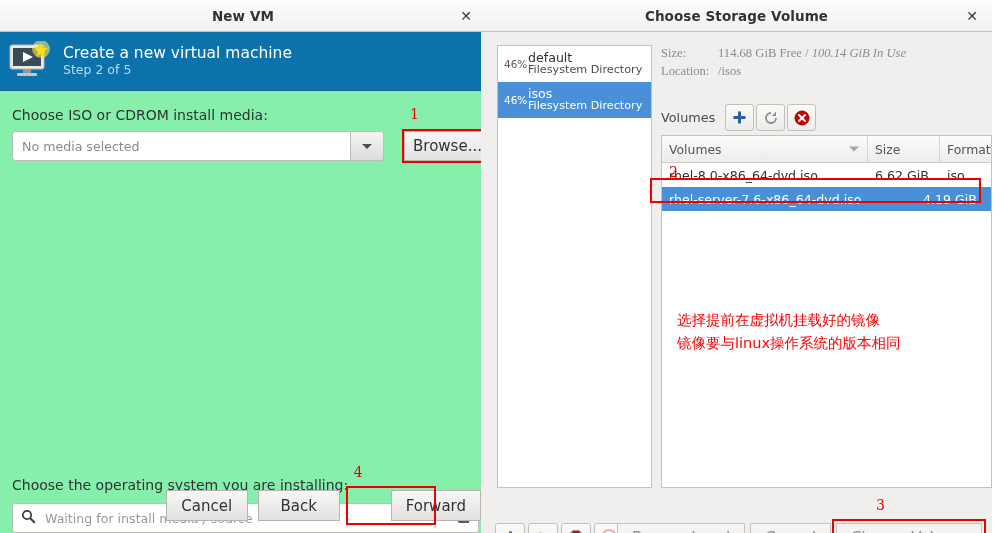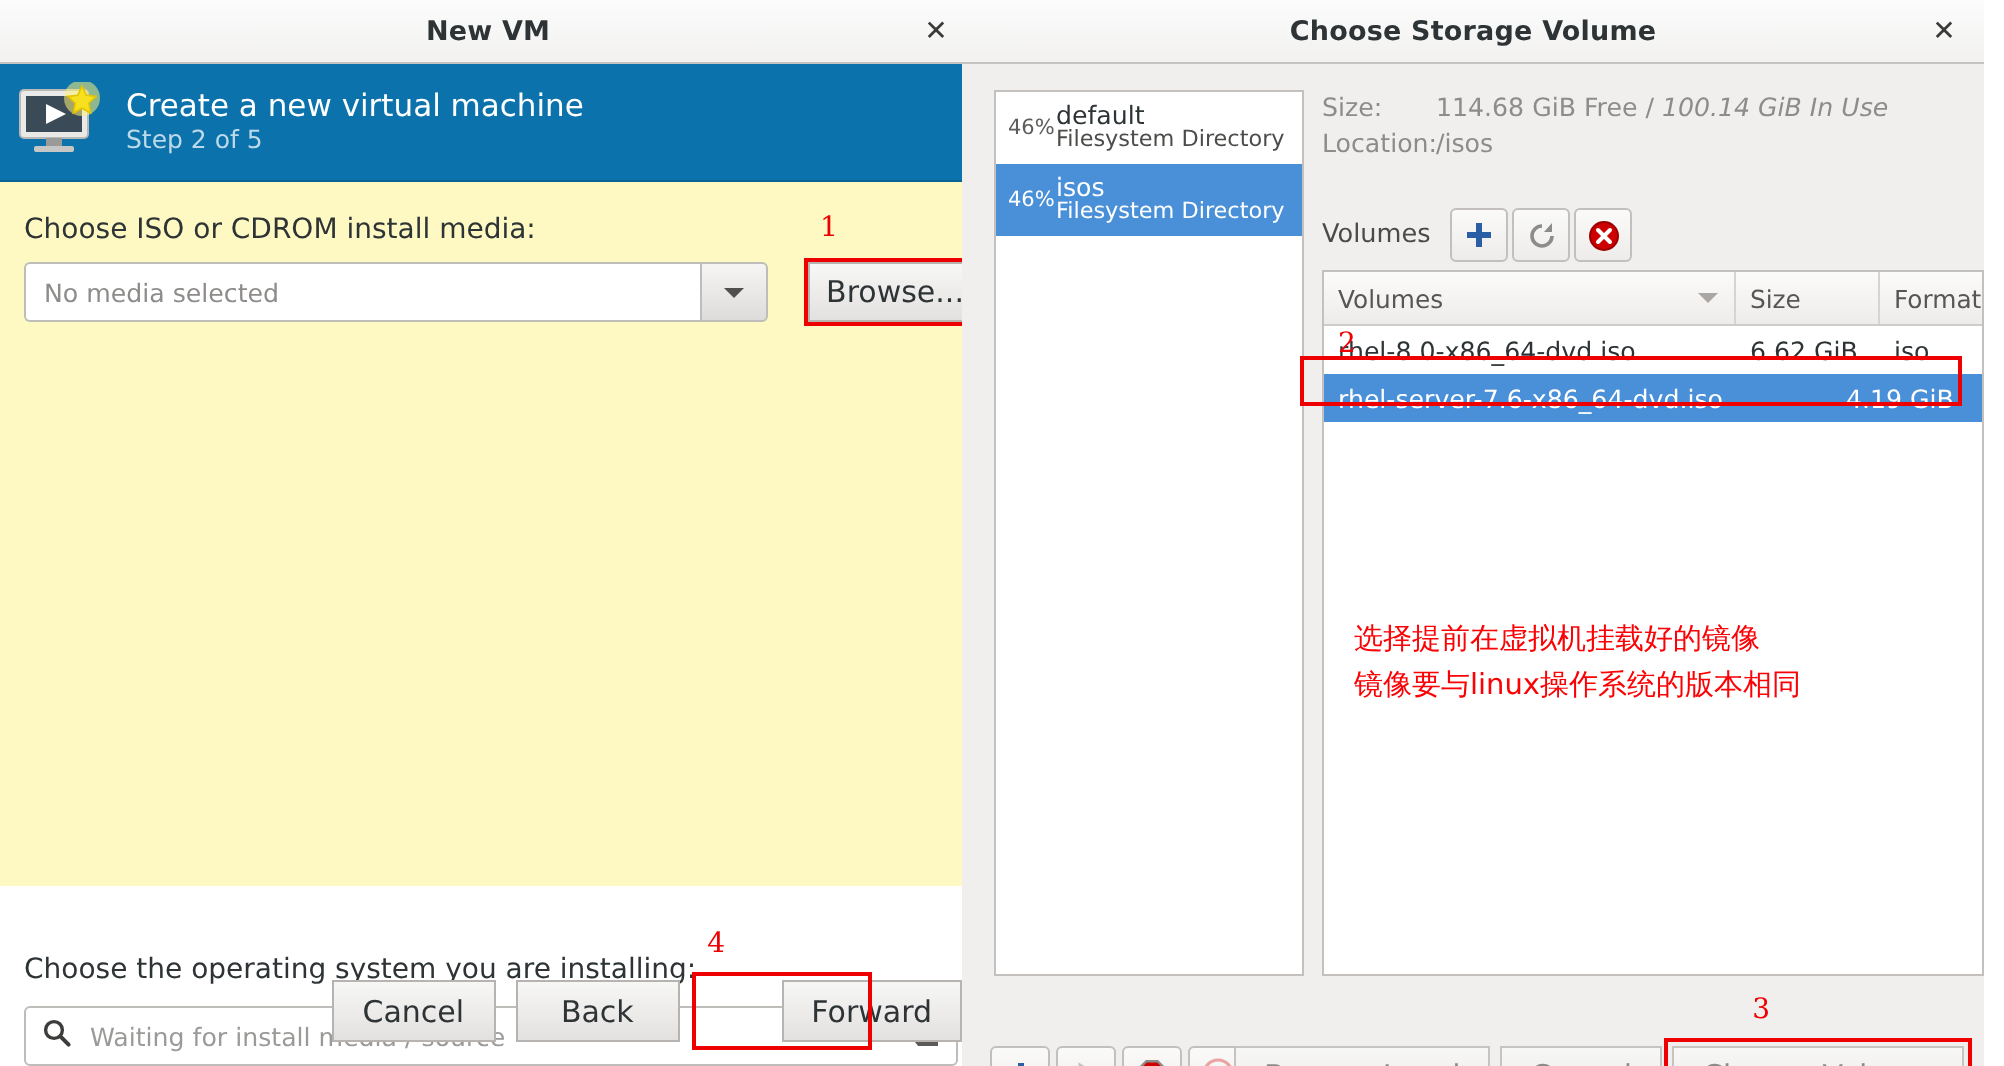--- a/index.html
+++ b/index.html
@@ -9,23 +9,23 @@
     overflow: hidden;
     background: #ffffff;
     font-family: "DejaVu Sans", "Liberation Sans", sans-serif;
     font-size: 12.5px;
     color: #2e3436;
   }
   #root { position: relative; width: 1002px; height: 533px; }
 
   
   #newvm-window {
-    position: absolute; left: 0; top: 0; width: 491px; height: 443px;
-    background: #fef9c3;
-    border-right: 3px solid #ec4899;
+    position: absolute; left: 0; top: 0; width: 491px; height: 533px;
+    background: #86efac;
+    border-right: 5px solid #ec4899;
   }
   .titlebar {
     height: 32px;
     background: linear-gradient(to bottom, #fcfcfc 0%, #f2f1f0 100%);
     border-bottom: 1px solid #c6c3c1;
     display: flex; align-items: center; justify-content: center;
     position: relative;
   }
   .titlebar .title {
     font-size: 13.5px; font-weight: bold; color: #2e3436;
@@ -132,21 +132,21 @@
     padding-left: 2px;
   }
   .pool-item .pinfo { line-height: 1.08; overflow: hidden; }
   .pool-item .pname { font-size: 12.6px; color: #2e3436; display: block; }
   .pool-item .ptype { font-size: 11.2px; color: #4c4c4a; display: block; }
   .pool-item.selected { background: #4a90d9; }
   .pool-item.selected .pct { color: #ffffff; }
   .pool-item.selected .pname, .pool-item.selected .ptype { color: #ffffff; }
 
   #detail-pane { position: absolute; left: 180px; top: 0; width: 331px; }
-  .detail-row { display: flex; font-size: 12.6px; color: #8c8c8a; margin-bottom: 3px; }
+  .detail-row { display: flex; font-size: 12.6px; color: #8c8c8a; margin-bottom: 3px; font-family: Liberation Serif, serif; }
   .detail-row .dk { width: 57px; flex: 0 0 57px; }
   .detail-row .dv { color: #8c8c8a; }
   .detail-row .dv em { font-style: italic; }
 
   #volumes-bar {
     position: absolute; left: 180px; top: 72px; display: flex; align-items: center;
   }
   #volumes-bar .vlabel {
     font-size: 12.8px; color: #4a4a48; margin-right: 10px;
   }

